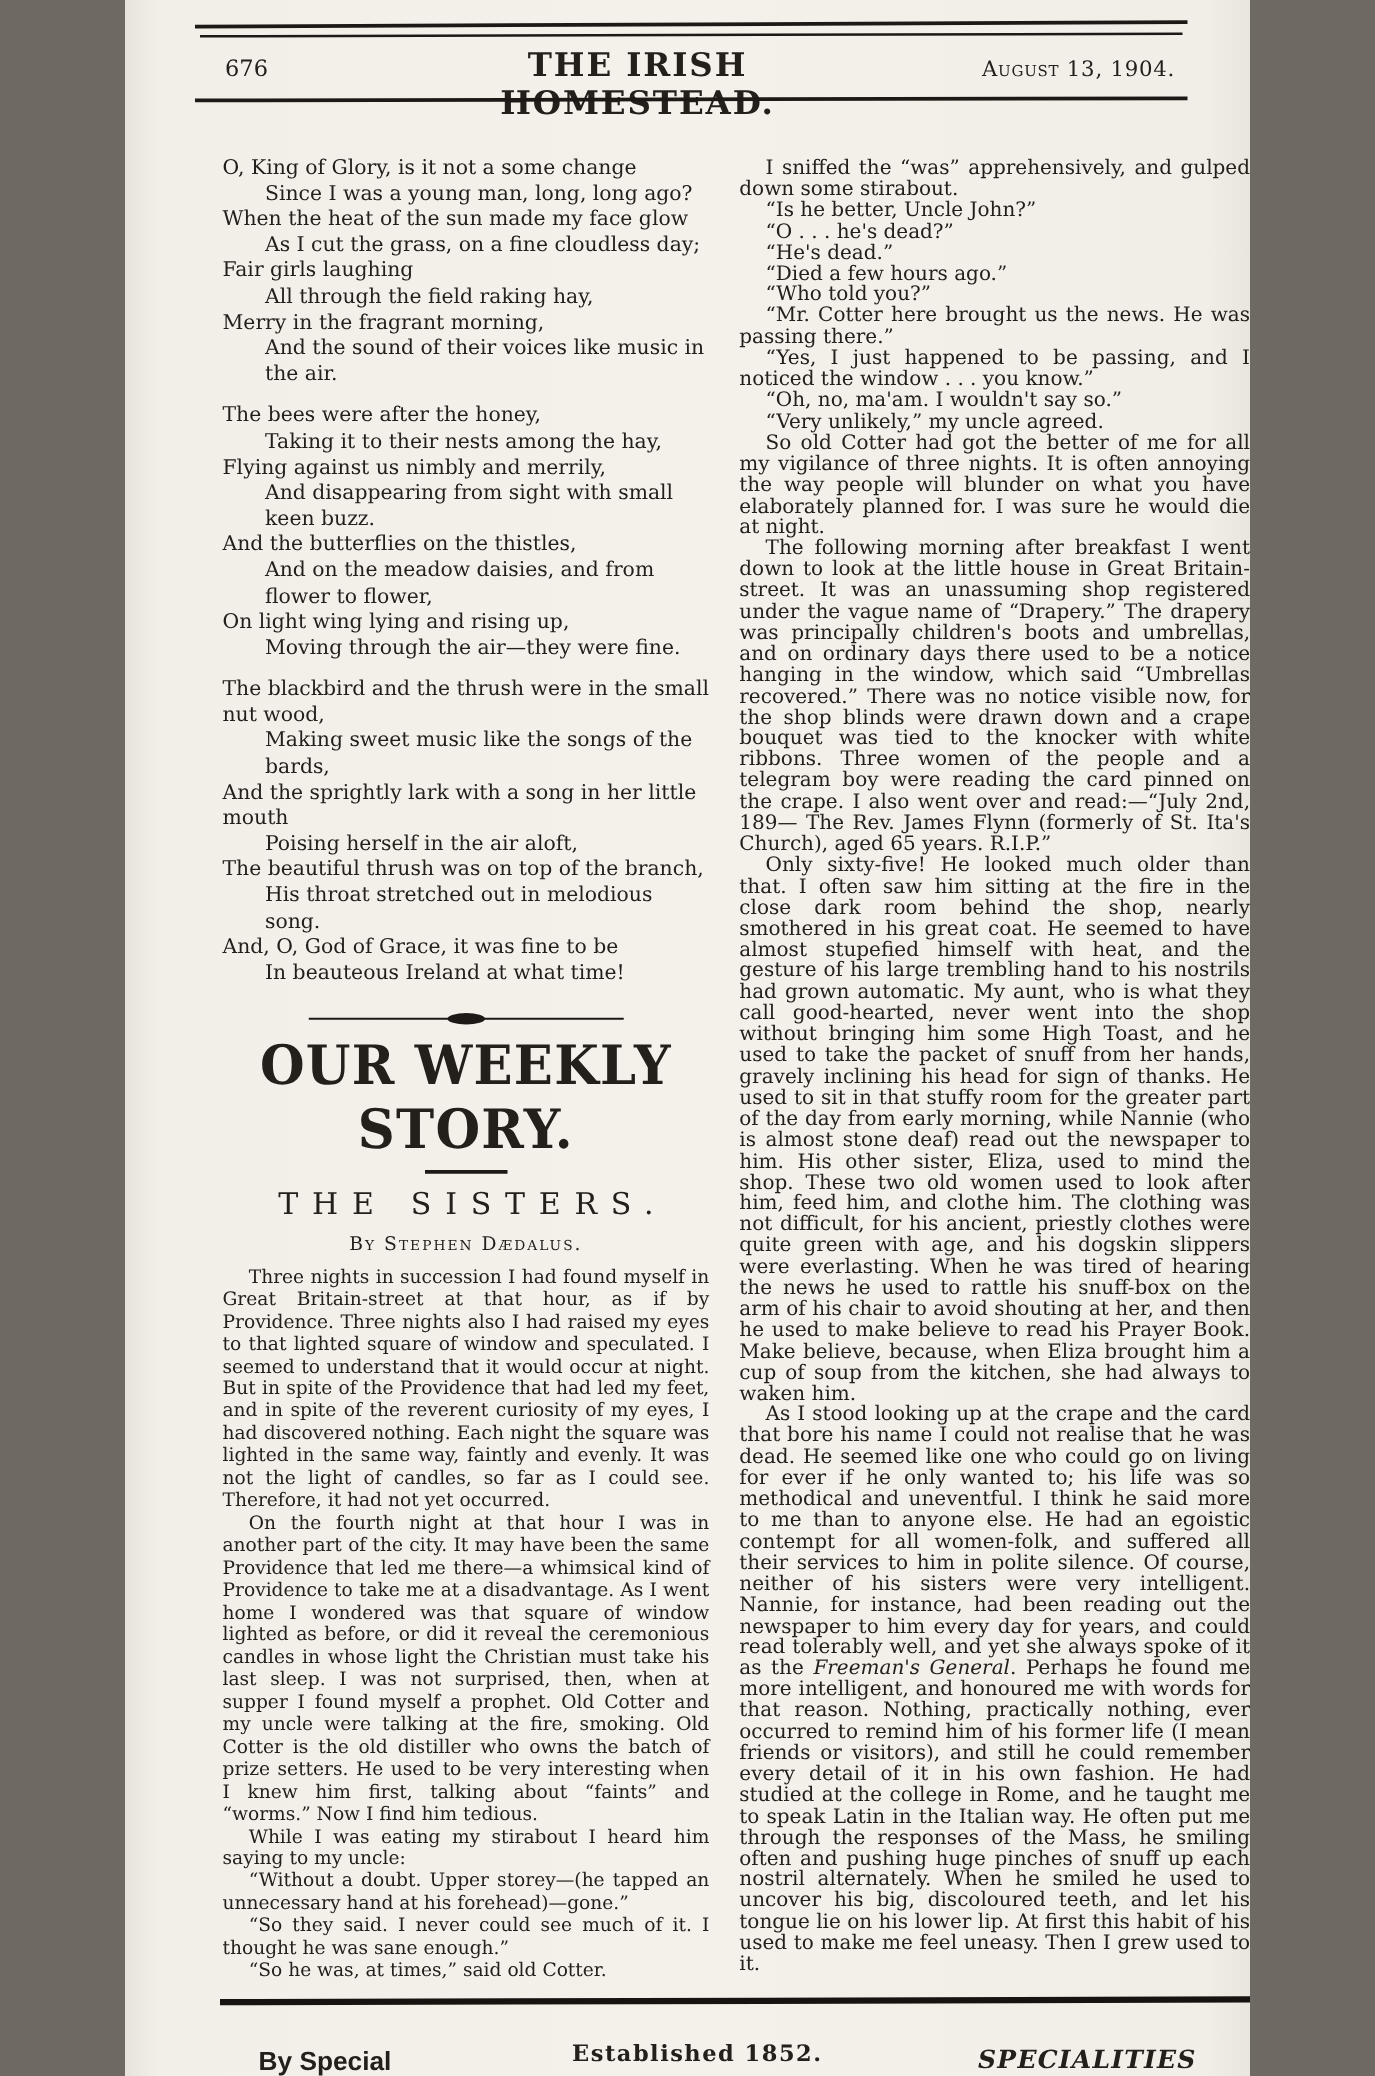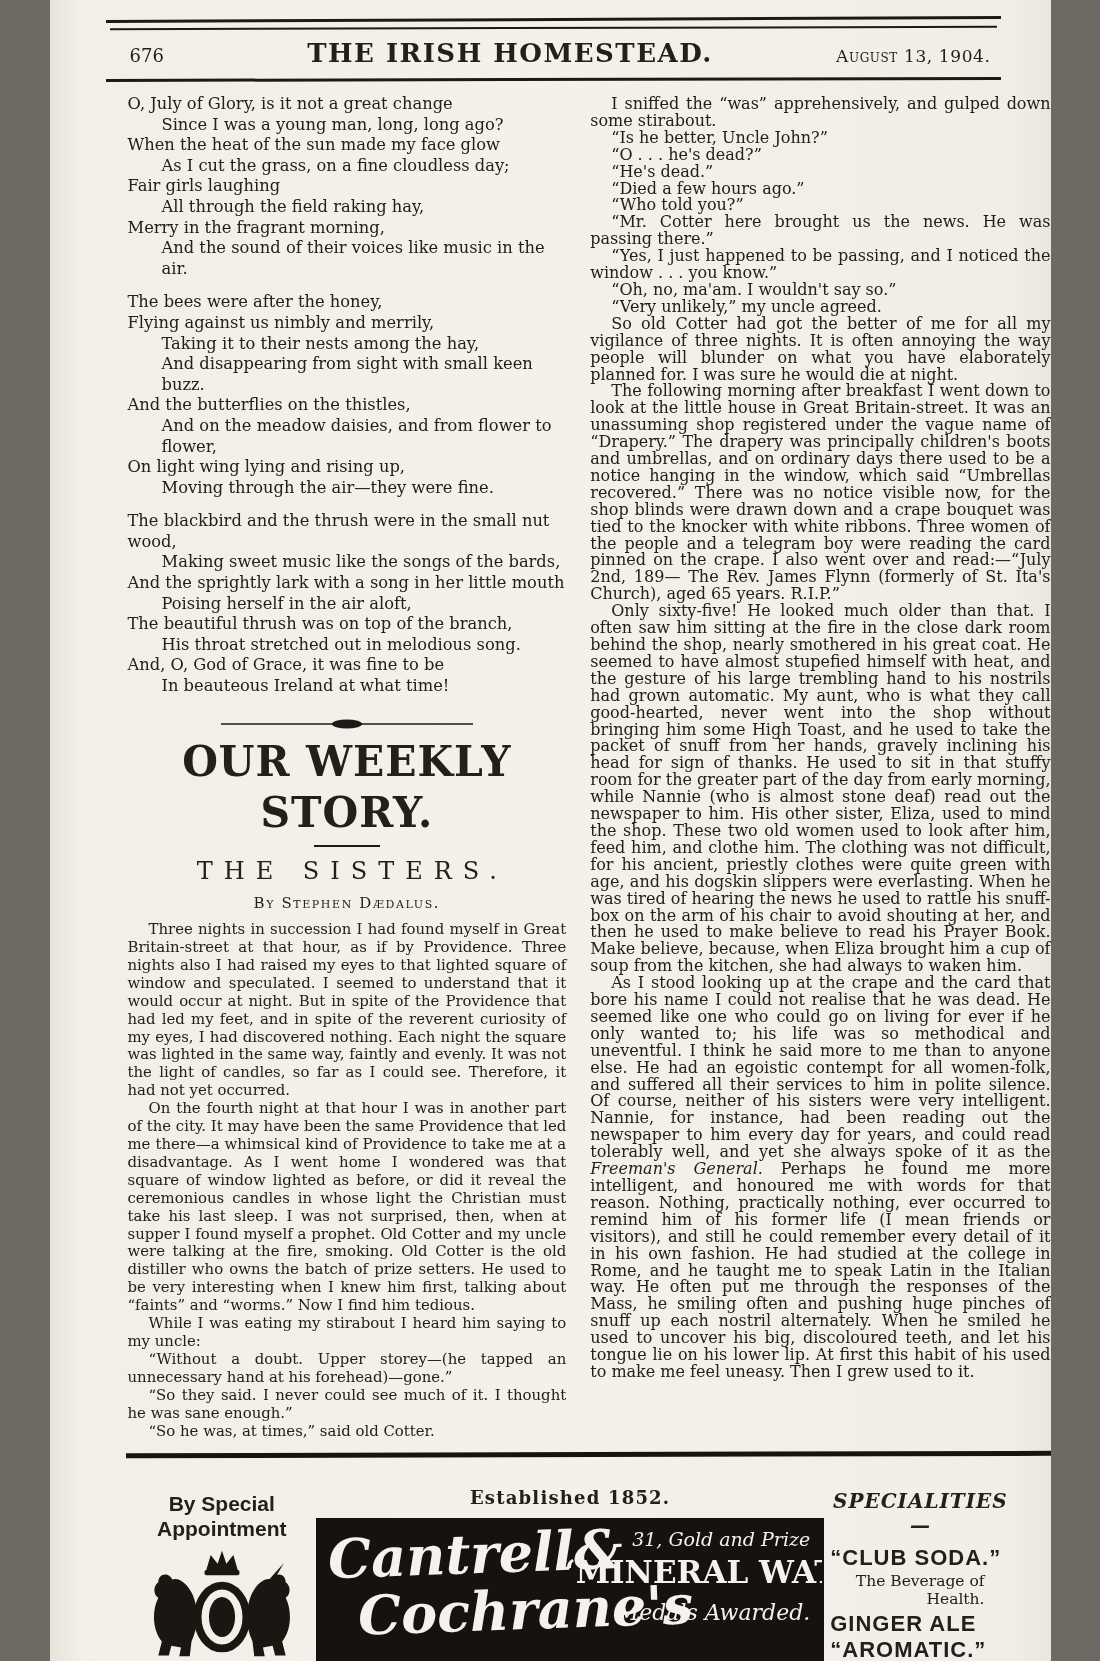--- a/index.html
+++ b/index.html
@@ -1,16 +1,16 @@
 <!DOCTYPE html>
 <html><head>
 <meta charset="utf-8">
 <style>
   html,body{margin:0;padding:0;background:#6e6a63;}
-  .page{position:relative;width:1001px;height:1661px;margin:0 auto;overflow:hidden;
+  .page{position:relative;width:900px;height:1661px;margin:0 auto;overflow:hidden;
     background:linear-gradient(90deg,#e7e4dc 0%,#f1efe8 3%,#f3f1ea 50%,#f0eee7 96%,#e9e6de 100%);
     color:#23201b;font-family:"DejaVu Serif",serif;}
   .rule{position:absolute;background:#1c1916;}
   #rt1{left:56px;right:50px;top:18px;height:3px;transform:rotate(-.25deg);}
   #rt2{left:60px;right:54px;top:27px;height:1.5px;transform:rotate(-.15deg);}
   #hr3{left:56px;right:50px;top:78px;height:2.5px;transform:rotate(-.12deg);}
   .vrule{position:absolute;left:1045px;top:58px;width:2.5px;height:1436px;
     background:linear-gradient(#2a2722,#161310 55%,rgba(22,19,16,.15));}
   header{display:flex;align-items:baseline;padding:38px 60px 0 80px;}
   .page-num{width:130px;font-size:18px;}
@@ -64,41 +64,41 @@
   </header>
 
   <div class="rule" id="hr3"></div>
   <div class="vrule"></div>
 
   <main class="columns">
     <div class="col-left">
 
       <div class="poem">
 
-          <div class="poem-line">O, July of Glory, is it not a great change</div>
+          <div class="poem-line">O, King of Glory, is it not a some change</div>
 
           <div class="poem-line indent">Since I was a young man, long, long ago?</div>
 
           <div class="poem-line">When the heat of the sun made my face glow</div>
 
           <div class="poem-line indent">As I cut the grass, on a fine cloudless day;</div>
 
           <div class="poem-line">Fair girls laughing</div>
 
           <div class="poem-line indent">All through the field raking hay,</div>
 
           <div class="poem-line">Merry in the fragrant morning,</div>
 
           <div class="poem-line indent">And the sound of their voices like music in the air.</div>
 
           <div class="poem-line gap">The bees were after the honey,</div>
 
+          <div class="poem-line indent">Taking it to their nests among the hay,</div>
+
           <div class="poem-line">Flying against us nimbly and merrily,</div>
-
-          <div class="poem-line indent">Taking it to their nests among the hay,</div>
 
           <div class="poem-line indent">And disappearing from sight with small keen buzz.</div>
 
           <div class="poem-line">And the butterflies on the thistles,</div>
 
           <div class="poem-line indent">And on the meadow daisies, and from flower to flower,</div>
 
           <div class="poem-line">On light wing lying and rising up,</div>
 
           <div class="poem-line indent">Moving through the air—they were fine.</div>

